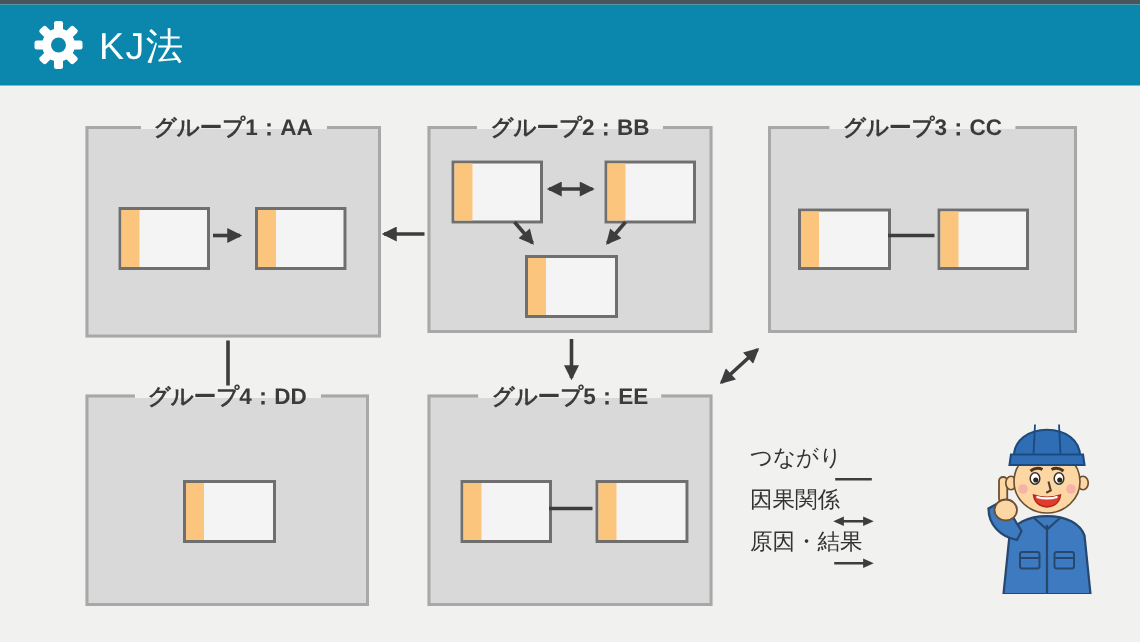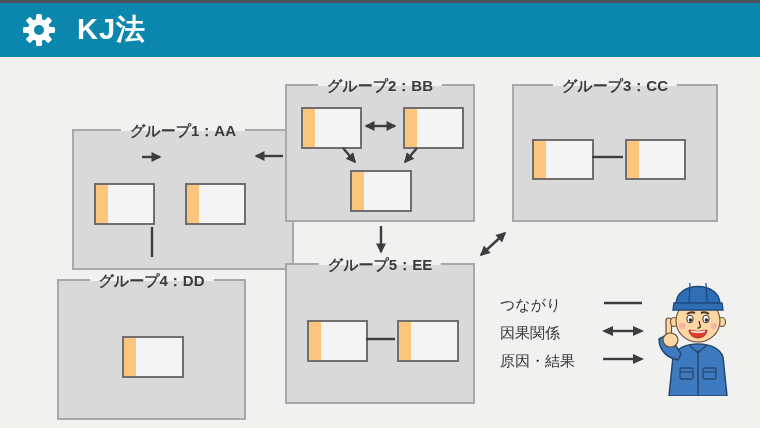--- a/index.html
+++ b/index.html
@@ -3,44 +3,44 @@
 <meta charset="utf-8">
 <style>
   html,body{margin:0;padding:0;}
   body{font-family:"Liberation Sans","DejaVu Sans",sans-serif;}
   #stage{position:relative;width:760px;height:428px;background:#f1f1f0;overflow:hidden;}
 
   
   .top-strip{position:absolute;left:0;top:0;width:760px;height:3px;background:#4a545c;}
   .header{position:absolute;left:0;top:3px;width:760px;height:54px;background:#0b87ad;
           display:flex;align-items:center;padding-left:22px;box-sizing:border-box;}
-  .header .title{color:#ffffff;font-size:29px;font-weight:bold;margin-left:21px;letter-spacing:1px;}
+  .header .title{color:#ffffff;font-size:25px;font-weight:normal;margin-left:10px;letter-spacing:1px;}
 
   
   .group{position:absolute;background:#d9d9d9;border:2px solid #a8a8a8;box-sizing:border-box;}
   .group-label{position:absolute;top:-11px;left:50%;transform:translateX(-50%);
                height:22px;line-height:22px;padding:0 9px;white-space:nowrap;
                font-size:15px;font-weight:bold;color:#3b3b3b;
                background:linear-gradient(to bottom,#f1f1f0 0,#f1f1f0 50%,#d9d9d9 50%,#d9d9d9 100%);}
-  #group1{left:72px;top:84px;width:222px;height:141px;margin-top:45px;}
+  #group1{left:57px;top:84px;width:197px;height:141px;}
   #group2{left:285px;top:84px;width:190px;height:138px;text-align:center;}
   #group3{left:512px;top:84px;width:206px;height:138px;}
-  #group4{left:57px;top:263px;width:189px;height:141px;margin-top:16px;}
+  #group4{left:57px;top:263px;width:189px;height:141px;}
   #group5{left:285px;top:263px;width:190px;height:141px;padding-left:24px;}
 
   
   .card{position:absolute;background:#f4f4f4;border:2px solid #6f6f6f;box-sizing:border-box;}
   .card .stripe{position:absolute;left:0;top:0;bottom:0;width:12px;background:#fbc57e;}
 
   
   svg.overlay{position:absolute;left:0;top:0;pointer-events:none;}
 
   
   .legend{position:absolute;left:500px;top:296px;}
-  .legend-row{display:flex;align-items:flex-start;height:28px;}
+  .legend-row{display:flex;align-items:flex-end;height:28px;flex-direction:column;}
   .legend-row .lab{width:92px;font-size:15px;color:#333;white-space:nowrap;}
   .legend-row svg{margin-left:8px;}
 
   
   .character{position:absolute;left:643px;top:266px;width:100px;height:130px;}
 </style>
 </head>
 <body>
 
 <div id="stage">

